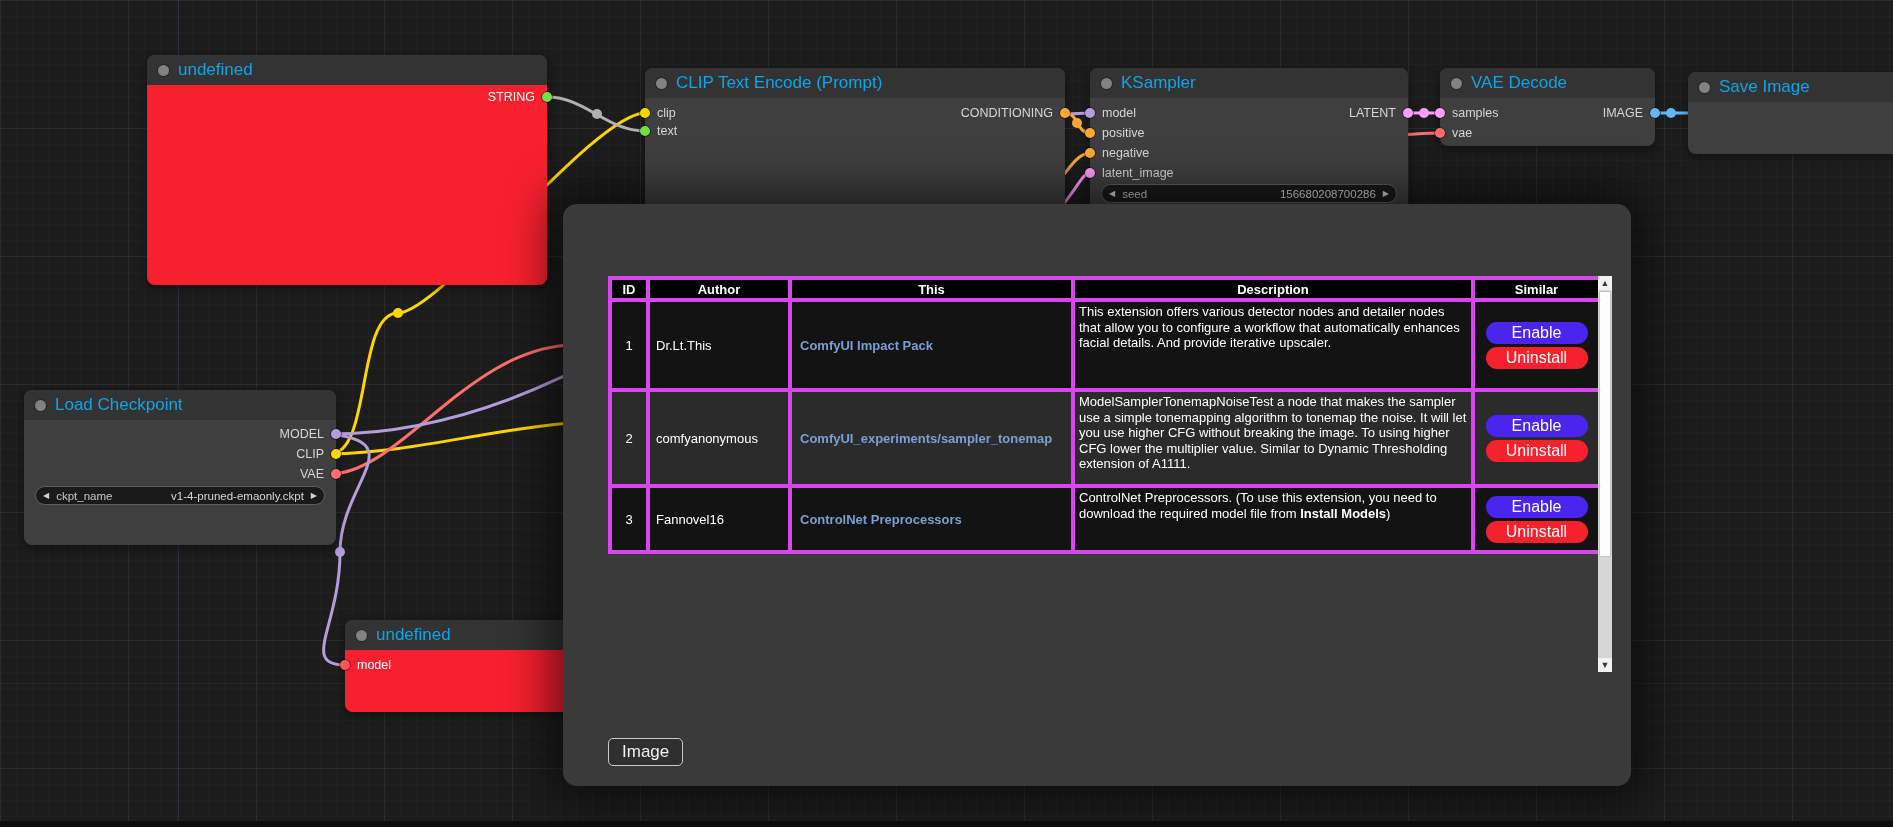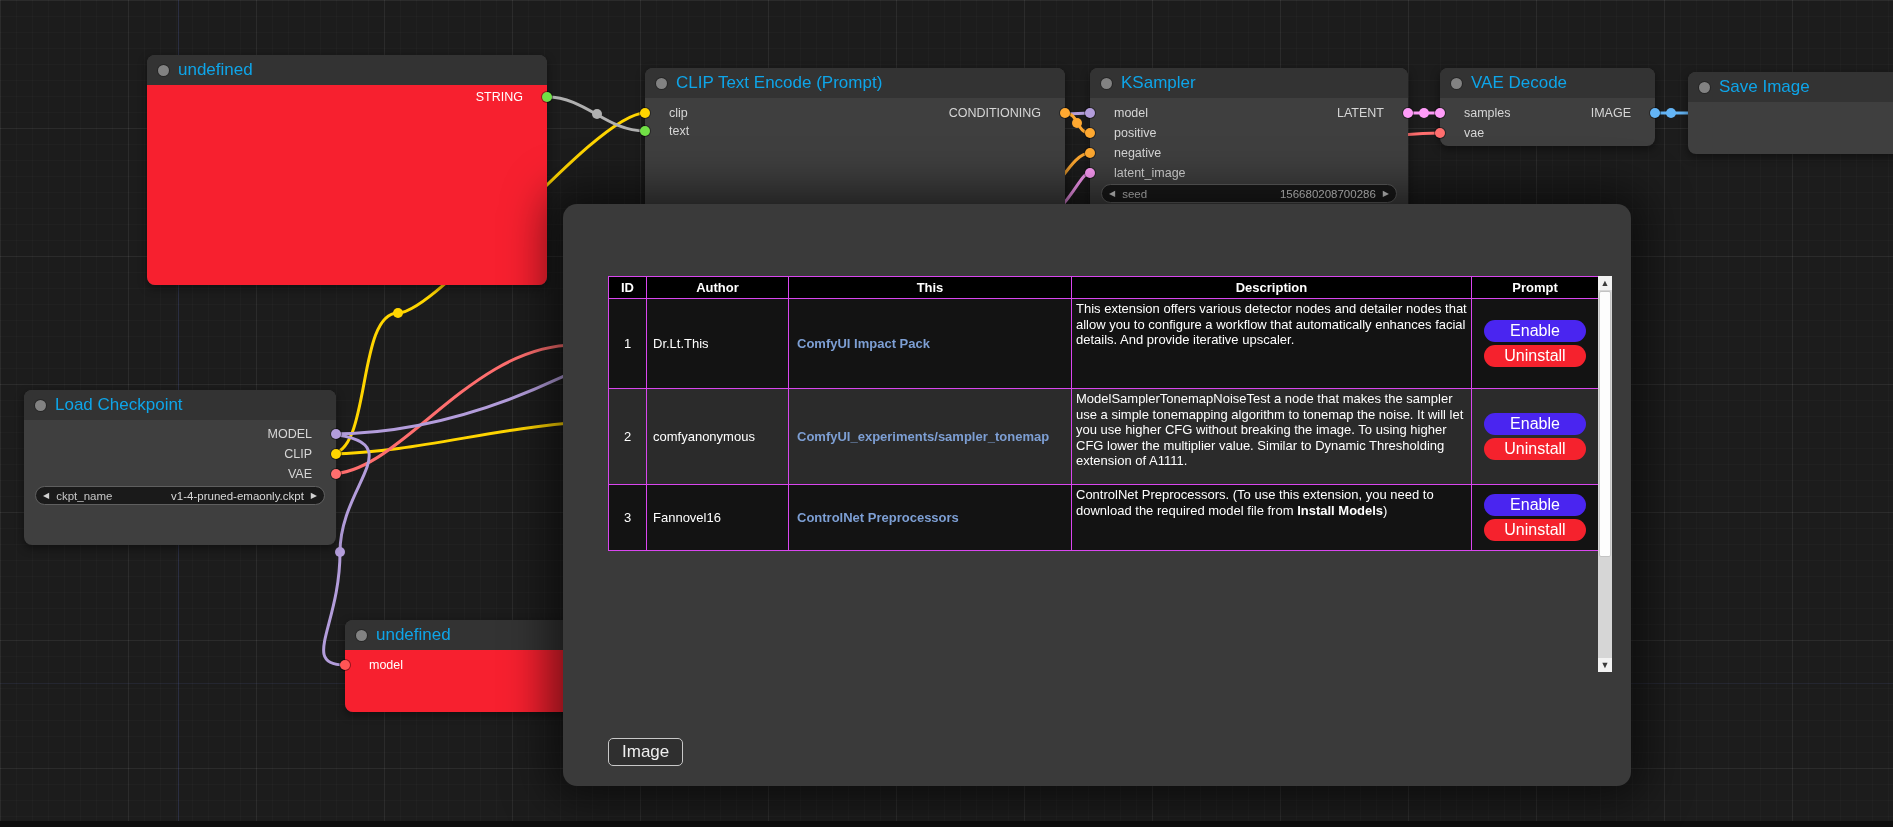--- a/index.html
+++ b/index.html
@@ -37,21 +37,21 @@
   .node { position:absolute; background:var(--node-bg,#3f3f3f); border-radius:8px;
           box-shadow:0 3px 10px rgba(0,0,0,.45); z-index:2; }
   .node-header { position:absolute; top:0; left:0; right:0; height:30px;
           background:var(--node-header,#333); border-radius:8px 8px 0 0;
           display:flex; align-items:center; gap:9px; padding:0 11px; }
   .node-title { color:#0ea5e9; font-size:17px; white-space:nowrap; overflow:hidden; }
   .collapse-dot { width:11px; height:11px; border-radius:50%; background:#828282;
           box-shadow:0 0 0 1px #262626; flex:none; }
   .node-body { position:absolute; top:30px; left:0; right:0; bottom:0; border-radius:0 0 8px 8px; }
   .node-body.error { background:var(--node-error,#f7202f); }
-  .slot { position:absolute; height:20px; display:flex; align-items:center; gap:19px;
+  .slot { position:absolute; height:20px; display:flex; align-items:center; gap:7px;
           font-size:12.5px; color:#d6d6d6; white-space:nowrap; }
   .slot.in { left:-5px; } .slot.out { right:-5px; }
   .slot .dot { width:10px; height:10px; border-radius:50%; flex:none; box-shadow:0 0 0 1px rgba(0,0,0,.4); }
   .node-body.error .slot { color:#fff; }
   .widget { position:absolute; left:11px; right:11px; height:19px; background:#1a1a1a;
           border:1px solid #5f5f5f; border-radius:10px; display:flex; align-items:center;
           padding:0 7px; font-size:11.5px; color:#c6c6c6; gap:7px; white-space:nowrap; }
   .widget .warrow { font-size:8px; color:#d2d2d2; }
   .widget .wvalue { margin-left:auto; color:#d8d8d8; }
 
@@ -67,21 +67,21 @@
   .filter-select .caret { font-size:12px; color:#e8e8e8; }
   .search-group { display:flex; align-items:center; gap:14px; }
   .search-input { width:232px; height:26px; background:#222; border:1px solid #858585;
           border-radius:4px; color:#ddd; font-size:14px; padding:0 8px; font-family:inherit; }
   .search-input::placeholder { color:#9a9a9a; }
   .ui-btn { background:#2f2f2f; border:1px solid #c8c8c8; color:#efefef; border-radius:5px;
           font-size:17px; padding:3px 13px; font-family:inherit; cursor:pointer; }
 
   .table-wrap { position:absolute; left:45px; top:72px; width:1004px; height:396px; }
   table.ext { border-collapse:collapse; width:990px; table-layout:fixed; }
-  table.ext th, table.ext td { border:1px solid #d946ef; color:#fff; font-size:13px; }
+  table.ext th, table.ext td { border:4px solid #d946ef; color:#fff; font-size:13px; }
   table.ext th { background:#000; height:22px; font-weight:bold; }
   tr.row-odd  td { background:#131313; }
   tr.row-even td { background:#2b2b2b; }
   td.c-id { text-align:center; }
   td.c-author { padding:0 6px; }
   td.c-name { padding:0 8px; }
   .name-link { color:var(--link-blue,#7d9fd4); font-weight:bold; text-decoration:none; cursor:pointer; }
   td.c-desc { vertical-align:top; padding:2px 4px; line-height:15.5px; }
   td.c-install { text-align:center; }
   .btn { display:block; width:102px; margin:3px auto; padding:2px 0; border:none; border-radius:12px;
@@ -274,21 +274,21 @@
           <col style="width:283px">
           <col style="width:400px">
           <col style="width:127px">
       </colgroup>
       <thead>
         <tr>
           <th>ID</th>
           <th>Author</th>
           <th>This</th>
           <th>Description</th>
-          <th>Prompt</th>
+          <th>Similar</th>
         </tr>
       </thead>
       <tbody>
         <tr class="row-odd" style="height:90px">
           <td class="c-id">1</td>
           <td class="c-author">Dr.Lt.This</td>
           <td class="c-name">
             <a class="name-link">ComfyUI Impact Pack</a>
           </td>
           <td class="c-desc">This extension offers various detector nodes and detailer nodes that allow you to configure a workflow that automatically enhances facial details. And provide iterative upscaler.</td>

